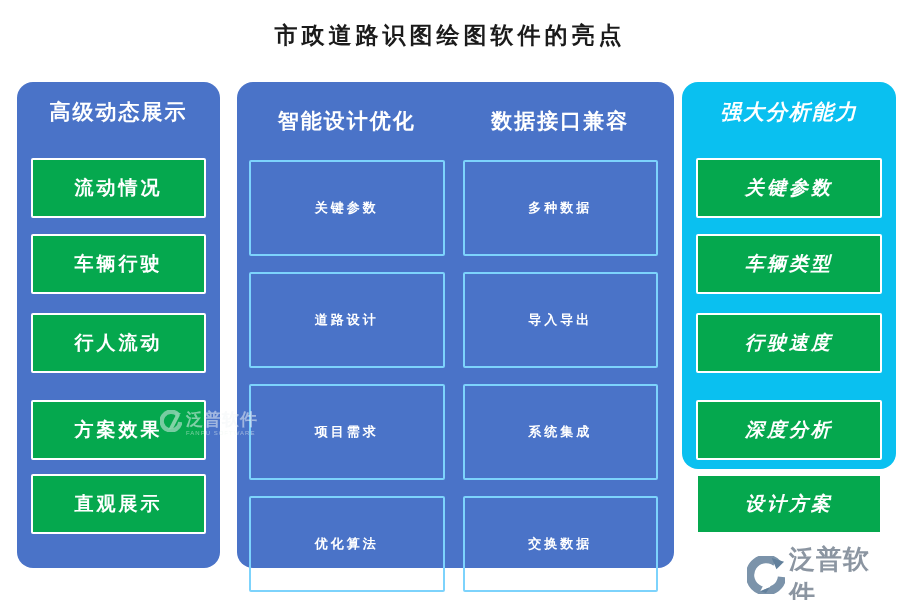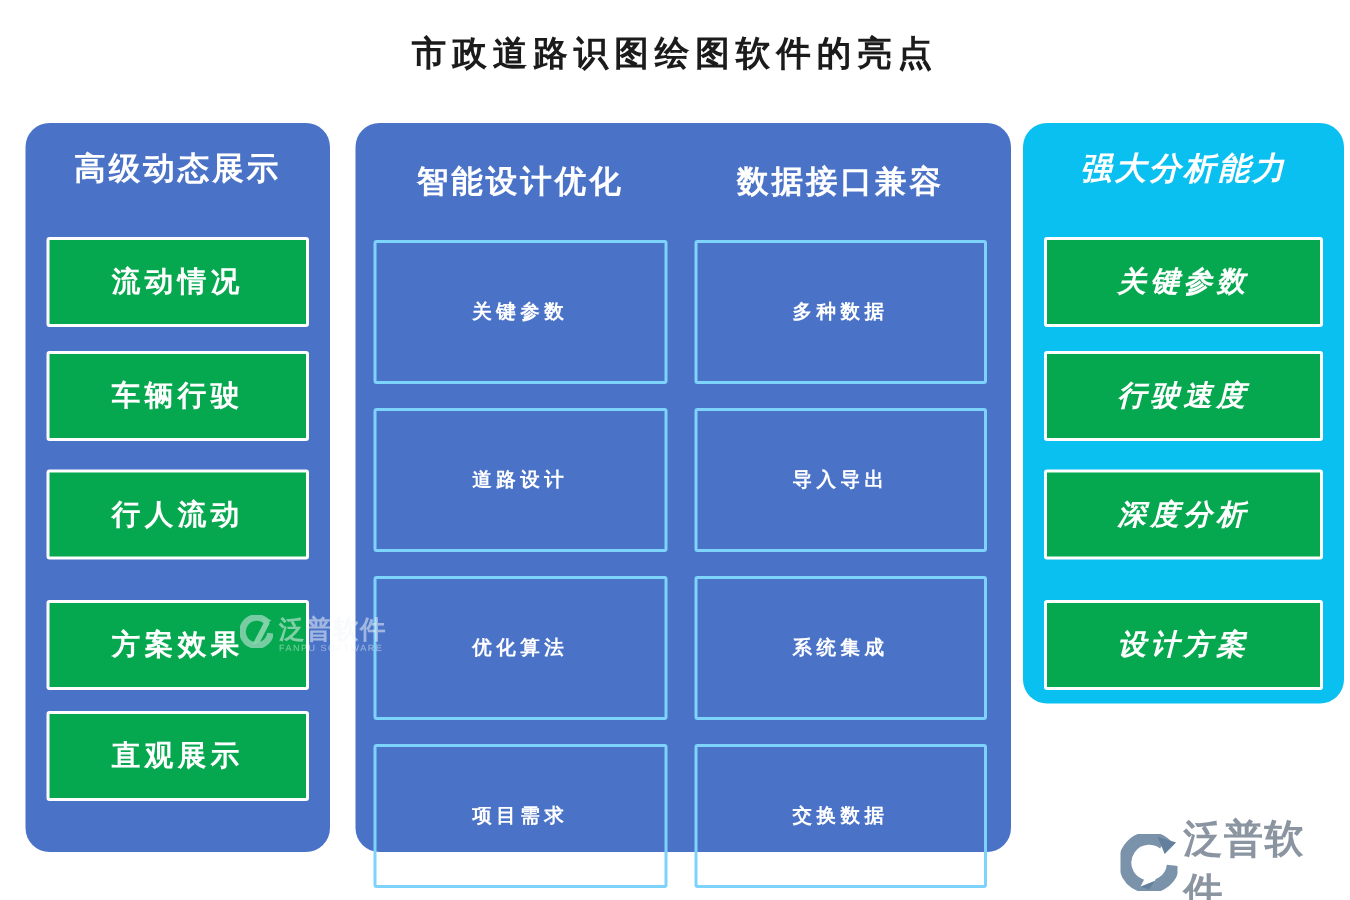--- a/index.html
+++ b/index.html
@@ -101,37 +101,38 @@
     <div class="gbtn">直观展示</div>
   </div>
 </div>
 
 <div class="panel panel-middle">
   <div class="mid-cols">
     <div class="mid-col">
       <div class="mid-header">智能设计优化</div>
       <div class="mbox">关键参数</div>
       <div class="mbox">道路设计</div>
+      <div class="mbox">项目需求</div>
       <div class="mbox">优化算法</div>
-      <div class="mbox">项目需求</div>
     </div>
     <div class="mid-col">
       <div class="mid-header">数据接口兼容</div>
       <div class="mbox">多种数据</div>
       <div class="mbox">导入导出</div>
       <div class="mbox">系统集成</div>
       <div class="mbox">交换数据</div>
     </div>
   </div>
 </div>
 
 <div class="panel panel-right">
   <div class="side-header">强大分析能力</div>
   <div class="side-items">
     <div class="gbtn">关键参数</div>
+    <div class="gbtn">车辆类型</div>
     <div class="gbtn">行驶速度</div>
     <div class="gbtn">深度分析</div>
     <div class="gbtn">设计方案</div>
   </div>
 </div>
 
 <div class="watermark">
   <span>
     <svg width="22" height="22" viewBox="0 0 40 40">
       <path d="M33 9 A17 17 0 1 0 37 22" stroke="rgba(235,242,246,0.9)" stroke-width="8" fill="none"></path>

